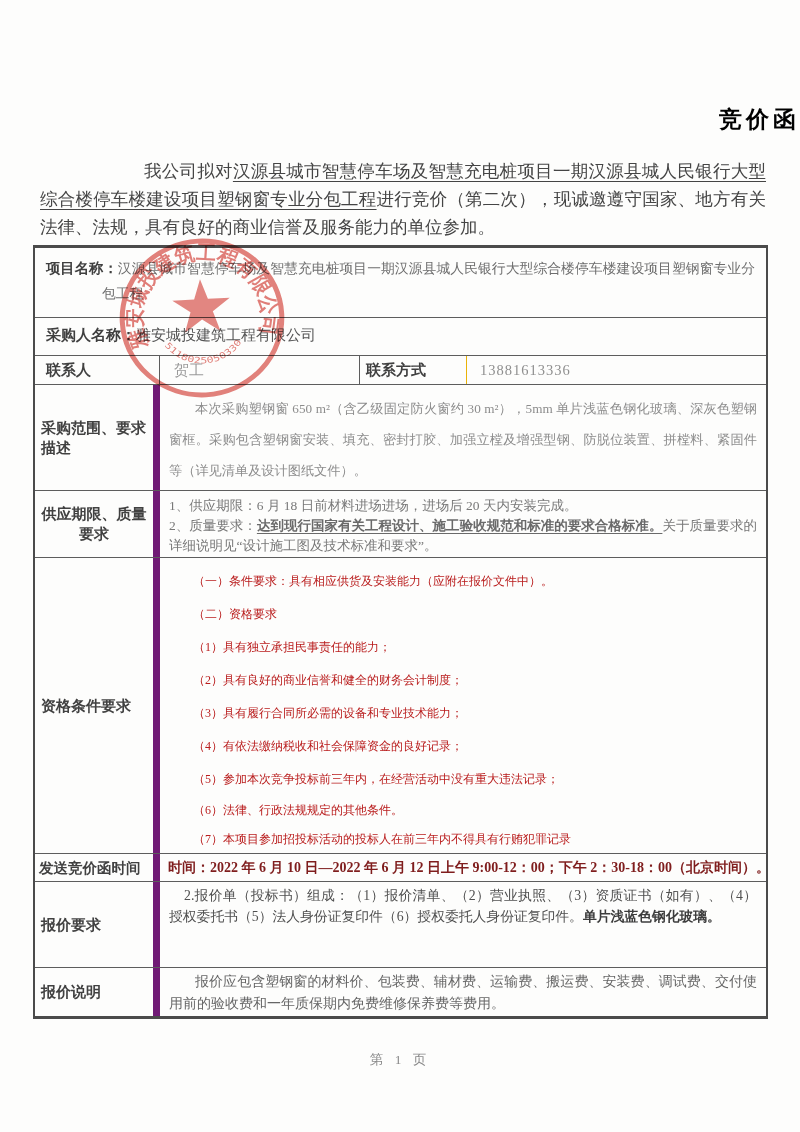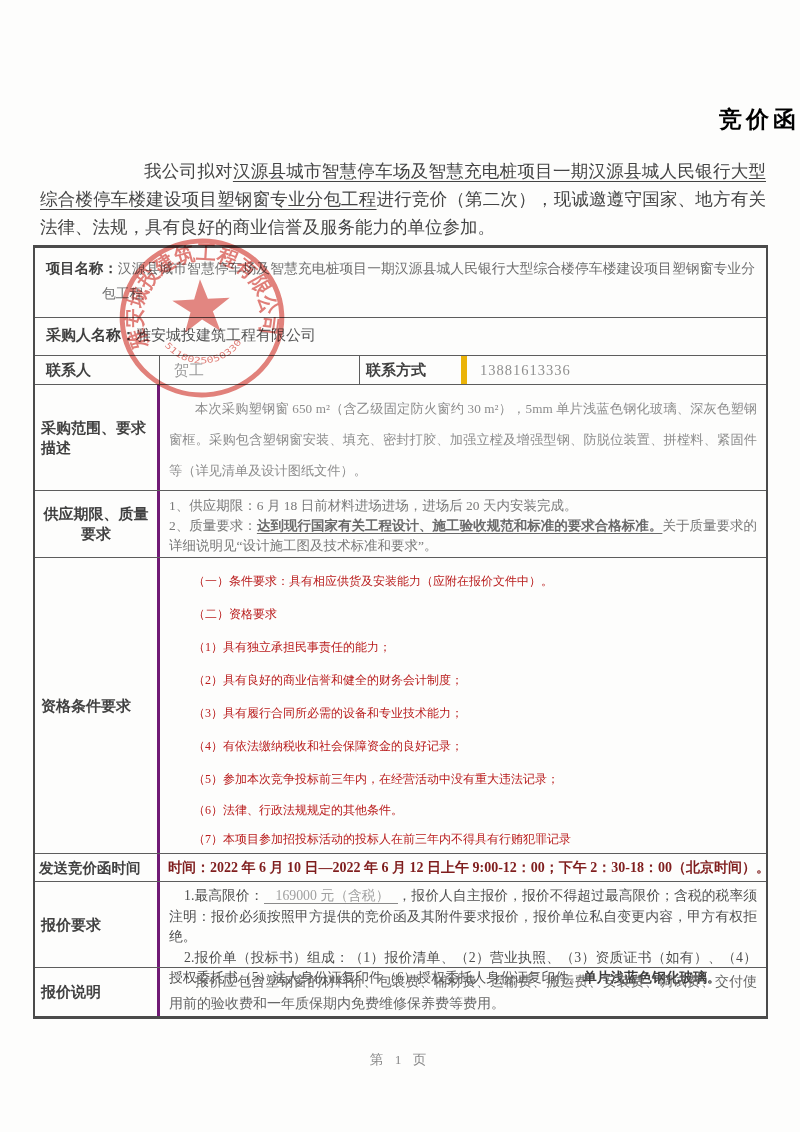--- a/index.html
+++ b/index.html
@@ -37,21 +37,21 @@
     position: absolute; left: 33px; top: 245px; width: 735px;
     border: 2px solid #4b4b4b;
     border-top-width: 3px; border-bottom-width: 3px;
     background: transparent;
   }
   .trow { display: flex; border-bottom: 1px solid #5d5d5d; }
   .trow:last-child { border-bottom: none; }
   .cell { min-width: 0; }
   .lbl {
     width: 125px; flex: 0 0 125px;
-    border-right: 3px solid #701a75;
+    border-right: 7px solid #701a75;
     display: flex; align-items: center;
     padding: 2px 6px;
     font-family: "Liberation Sans", "DejaVu Sans", sans-serif;
     font-weight: bold; font-size: 15px; color: #414141;
     line-height: 20px;
   }
   .lbl .wrapbox { width: 112px; }
   .val { flex: 1 1 auto; padding: 4px 9px; font-size: 13.5px; color: #5c5c5c; text-align: justify; }
   
   .r-project  { height: 70px; }
@@ -60,21 +60,21 @@
   .r-project .inline-lbl { font-family:"Liberation Sans",sans-serif; font-weight: bold; color:#3f3f3f; font-size: 14.3px; }
   .r-purchaser { height: 38px; }
   .r-purchaser .fullcell { flex: 1; padding: 8px 11px; font-size: 15px; color: #555; }
   .r-purchaser .inline-lbl { font-family:"Liberation Sans",sans-serif; font-weight: bold; color:#3f3f3f; font-size: 15px; }
   .r-contact { height: 29px; }
   .r-contact .c1 { width:125px; flex:0 0 125px; border-right:1px solid #5d5d5d;
     font-family:"Liberation Sans",sans-serif; font-weight:bold; font-size:15px; color:#414141;
     display:flex; align-items:center; padding:0 11px; }
   .r-contact .c2 { width:200px; flex:0 0 200px; border-right:1px solid #5d5d5d;
     display:flex; align-items:center; padding:0 14px; font-size:15px; color:#9a9a9a; }
-  .r-contact .c3 { width:107px; flex:0 0 107px; border-right:6px solid #eab308;
+  .r-contact .c3 { width:107px; flex:0 0 107px; border-right:1px solid #eab308;
     font-family:"Liberation Sans",sans-serif; font-weight:bold; font-size:15px; color:#414141;
     display:flex; align-items:center; padding:0 6px; }
   .r-contact .c4 { flex:1; display:flex; align-items:center; padding:0 13px;
     font-size:14.5px; color:#8f8f8f; letter-spacing:1px; }
   .r-scope { height: 106px; }
   .r-scope .val { padding-top: 8px; font-size: 13.2px; line-height: 31px; color: #8c8c8c; }
   .r-scope .val p { text-indent: 26px; }
   .r-supply { height: 67px; }
   .r-supply .val { padding-top: 5px; line-height: 20px; color: #787878; }
   .r-supply .u {
@@ -183,21 +183,20 @@
     </div>
 
     <div class="trow r-time">
       <div class="cell lbl">发送竞价函时间</div>
       <div class="cell val">时间：2022 年 6 月 10 日—2022 年 6 月 12 日上午 9:00-12：00；下午 2：30-18：00（北京时间）。</div>
     </div>
 
     <div class="trow r-quote">
       <div class="cell lbl">报价要求</div>
       <div class="cell val">
-        <p><span>1.最高限价：</span><span class="price-u">169000 元（含税）</span><span>，报价人自主报价，报价不得超过最高限价；含税的税率须注明：报价必须按照甲方提供的竞价函及其附件要求报价，报价单位私自变更内容，甲方有权拒绝。</span></p>
         <p><span>2.报价单（投标书）组成：（1）报价清单、（2）营业执照、（3）资质证书（如有）、（4）授权委托书（5）法人身份证复印件（6）授权委托人身份证复印件。</span><span class="bold-tail">单片浅蓝色钢化玻璃。</span></p>
       </div>
     </div>
 
     <div class="trow r-note">
       <div class="cell lbl">报价说明</div>
       <div class="cell val">
         <p>报价应包含塑钢窗的材料价、包装费、辅材费、运输费、搬运费、安装费、调试费、交付使用前的验收费和一年质保期内免费维修保养费等费用。</p>
       </div>
     </div>

